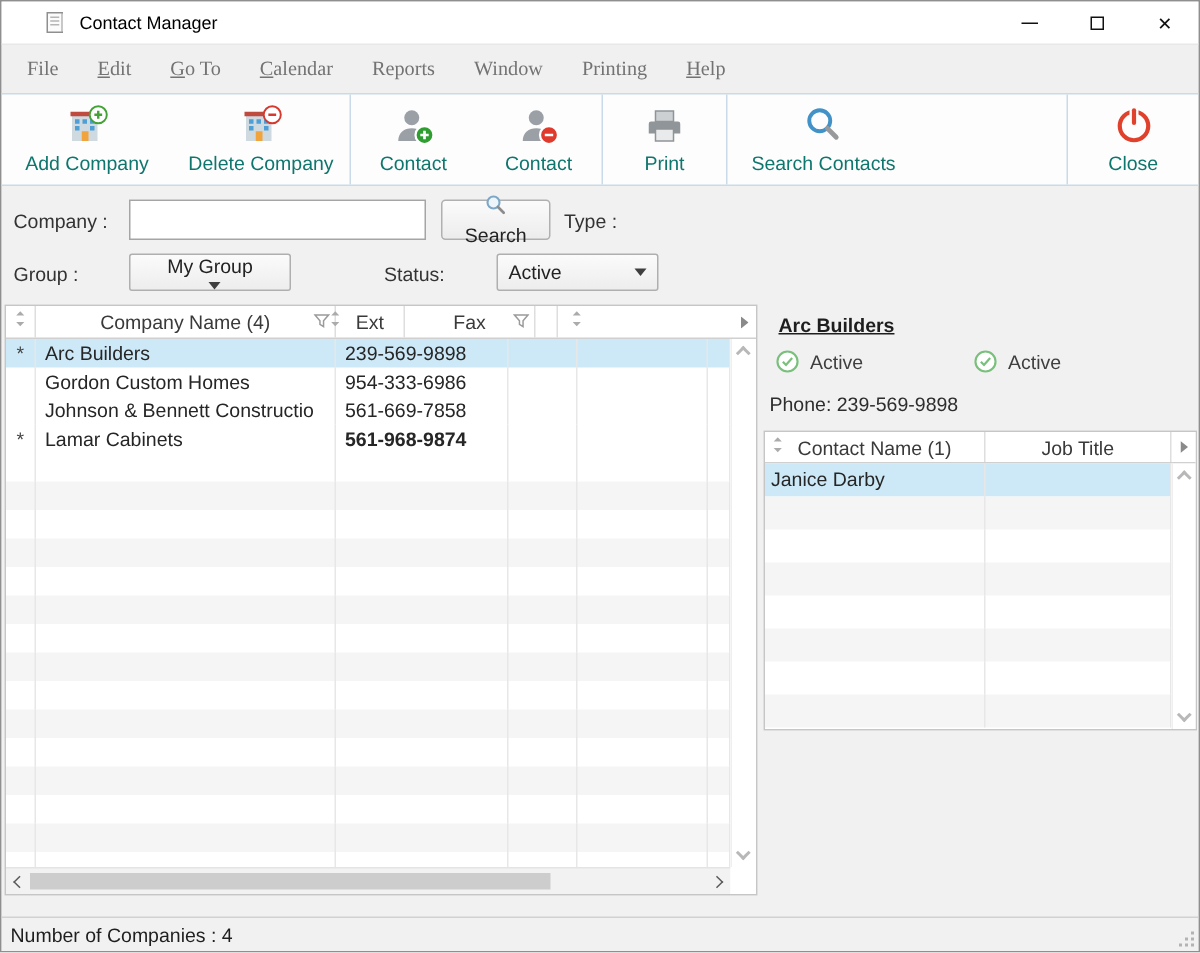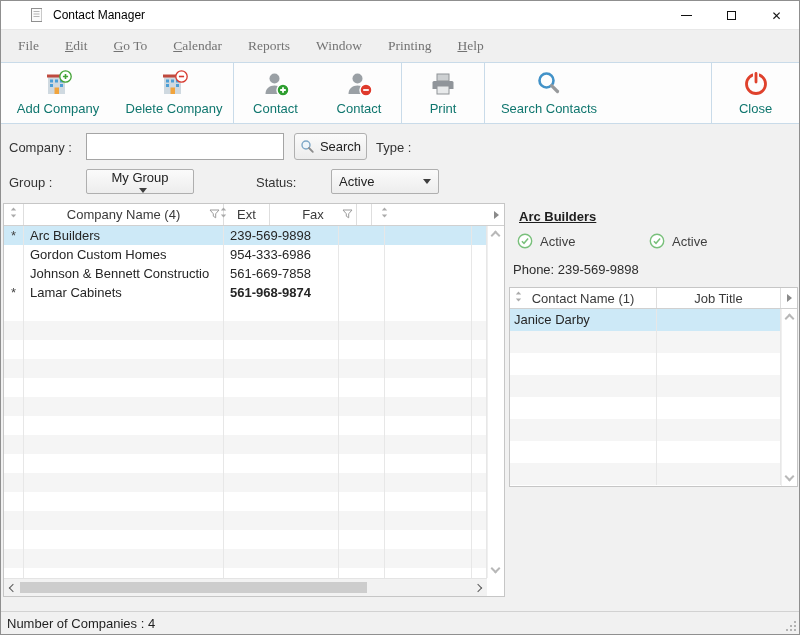--- a/index.html
+++ b/index.html
@@ -25,21 +25,21 @@
   
   .toolbar{height:62px;background:#fdfdfd;border-top:1px solid var(--tbborder,#c9dbe9);border-bottom:1px solid var(--tbborder,#c9dbe9);display:flex;align-items:stretch;}
   .tb-btn{display:flex;flex-direction:column;align-items:center;justify-content:flex-end;gap:2px;padding:5px 2px 7px;font-size:13px;color:#0f766e;}
   .tb-btn .tb-ico{height:30px;display:flex;align-items:center;justify-content:center;}
   .tb-sep{width:1px;background:var(--tbborder,#c9dbe9);}
   .tb-spacer{flex:1;}
   
   .filters{height:76px;position:relative;background:#f1f1f1;font-size:13px;color:#333;}
   .flabel{position:absolute;white-space:nowrap;}
   .company-input{position:absolute;left:85px;top:9px;width:198px;height:27px;border:1px solid #a5a5a5;padding:0 6px;font:13px "Liberation Sans",sans-serif;background:#fff;}
-  .search-btn{position:absolute;left:293px;top:9px;width:73px;height:27px;display:flex;align-items:center;justify-content:center;gap:5px;background:linear-gradient(#fbfbfb,#ececec);border:1px solid #b0b0b0;border-radius:3px;font:13px "Liberation Sans",sans-serif;color:#222;}
+  .search-btn{position:absolute;left:293px;top:9px;width:73px;height:27px;display:flex;align-items:center;justify-content:center;gap:5px;background:linear-gradient(#fbfbfb,#ececec);border:1px solid #b0b0b0;border-radius:3px;font:13px "Liberation Sans",sans-serif;color:#222;flex-direction:column;}
   .select{position:absolute;display:flex;align-items:center;justify-content:space-between;padding:0 7px;background:linear-gradient(#fbfbfb,#ededed);border:1px solid #afafaf;border-radius:2px;font-size:13px;color:#222;}
   .dd-arrow{width:0;height:0;border-left:4px solid transparent;border-right:4px solid transparent;border-top:5px solid #3f3f3f;margin-left:6px;}
   
   .main{height:411px;position:relative;background:#f1f1f1;}
   .grid{position:absolute;background:#fff;border:1px solid #c6c6c6;}
   .company-grid{left:2px;top:3px;width:502px;height:394px;}
   .grid-header{position:relative;height:22px;border-bottom:1px solid #d0d0d0;background:#fff;display:flex;}
   .gh-cell{border-right:1px solid #dedede;height:100%;display:flex;align-items:center;justify-content:center;font-size:13px;color:#3a3a3a;position:relative;overflow:hidden;white-space:nowrap;}
   .funnel{position:absolute;right:3px;top:5px;line-height:0;}
   .sort-ind{position:absolute;top:3px;line-height:0;}

